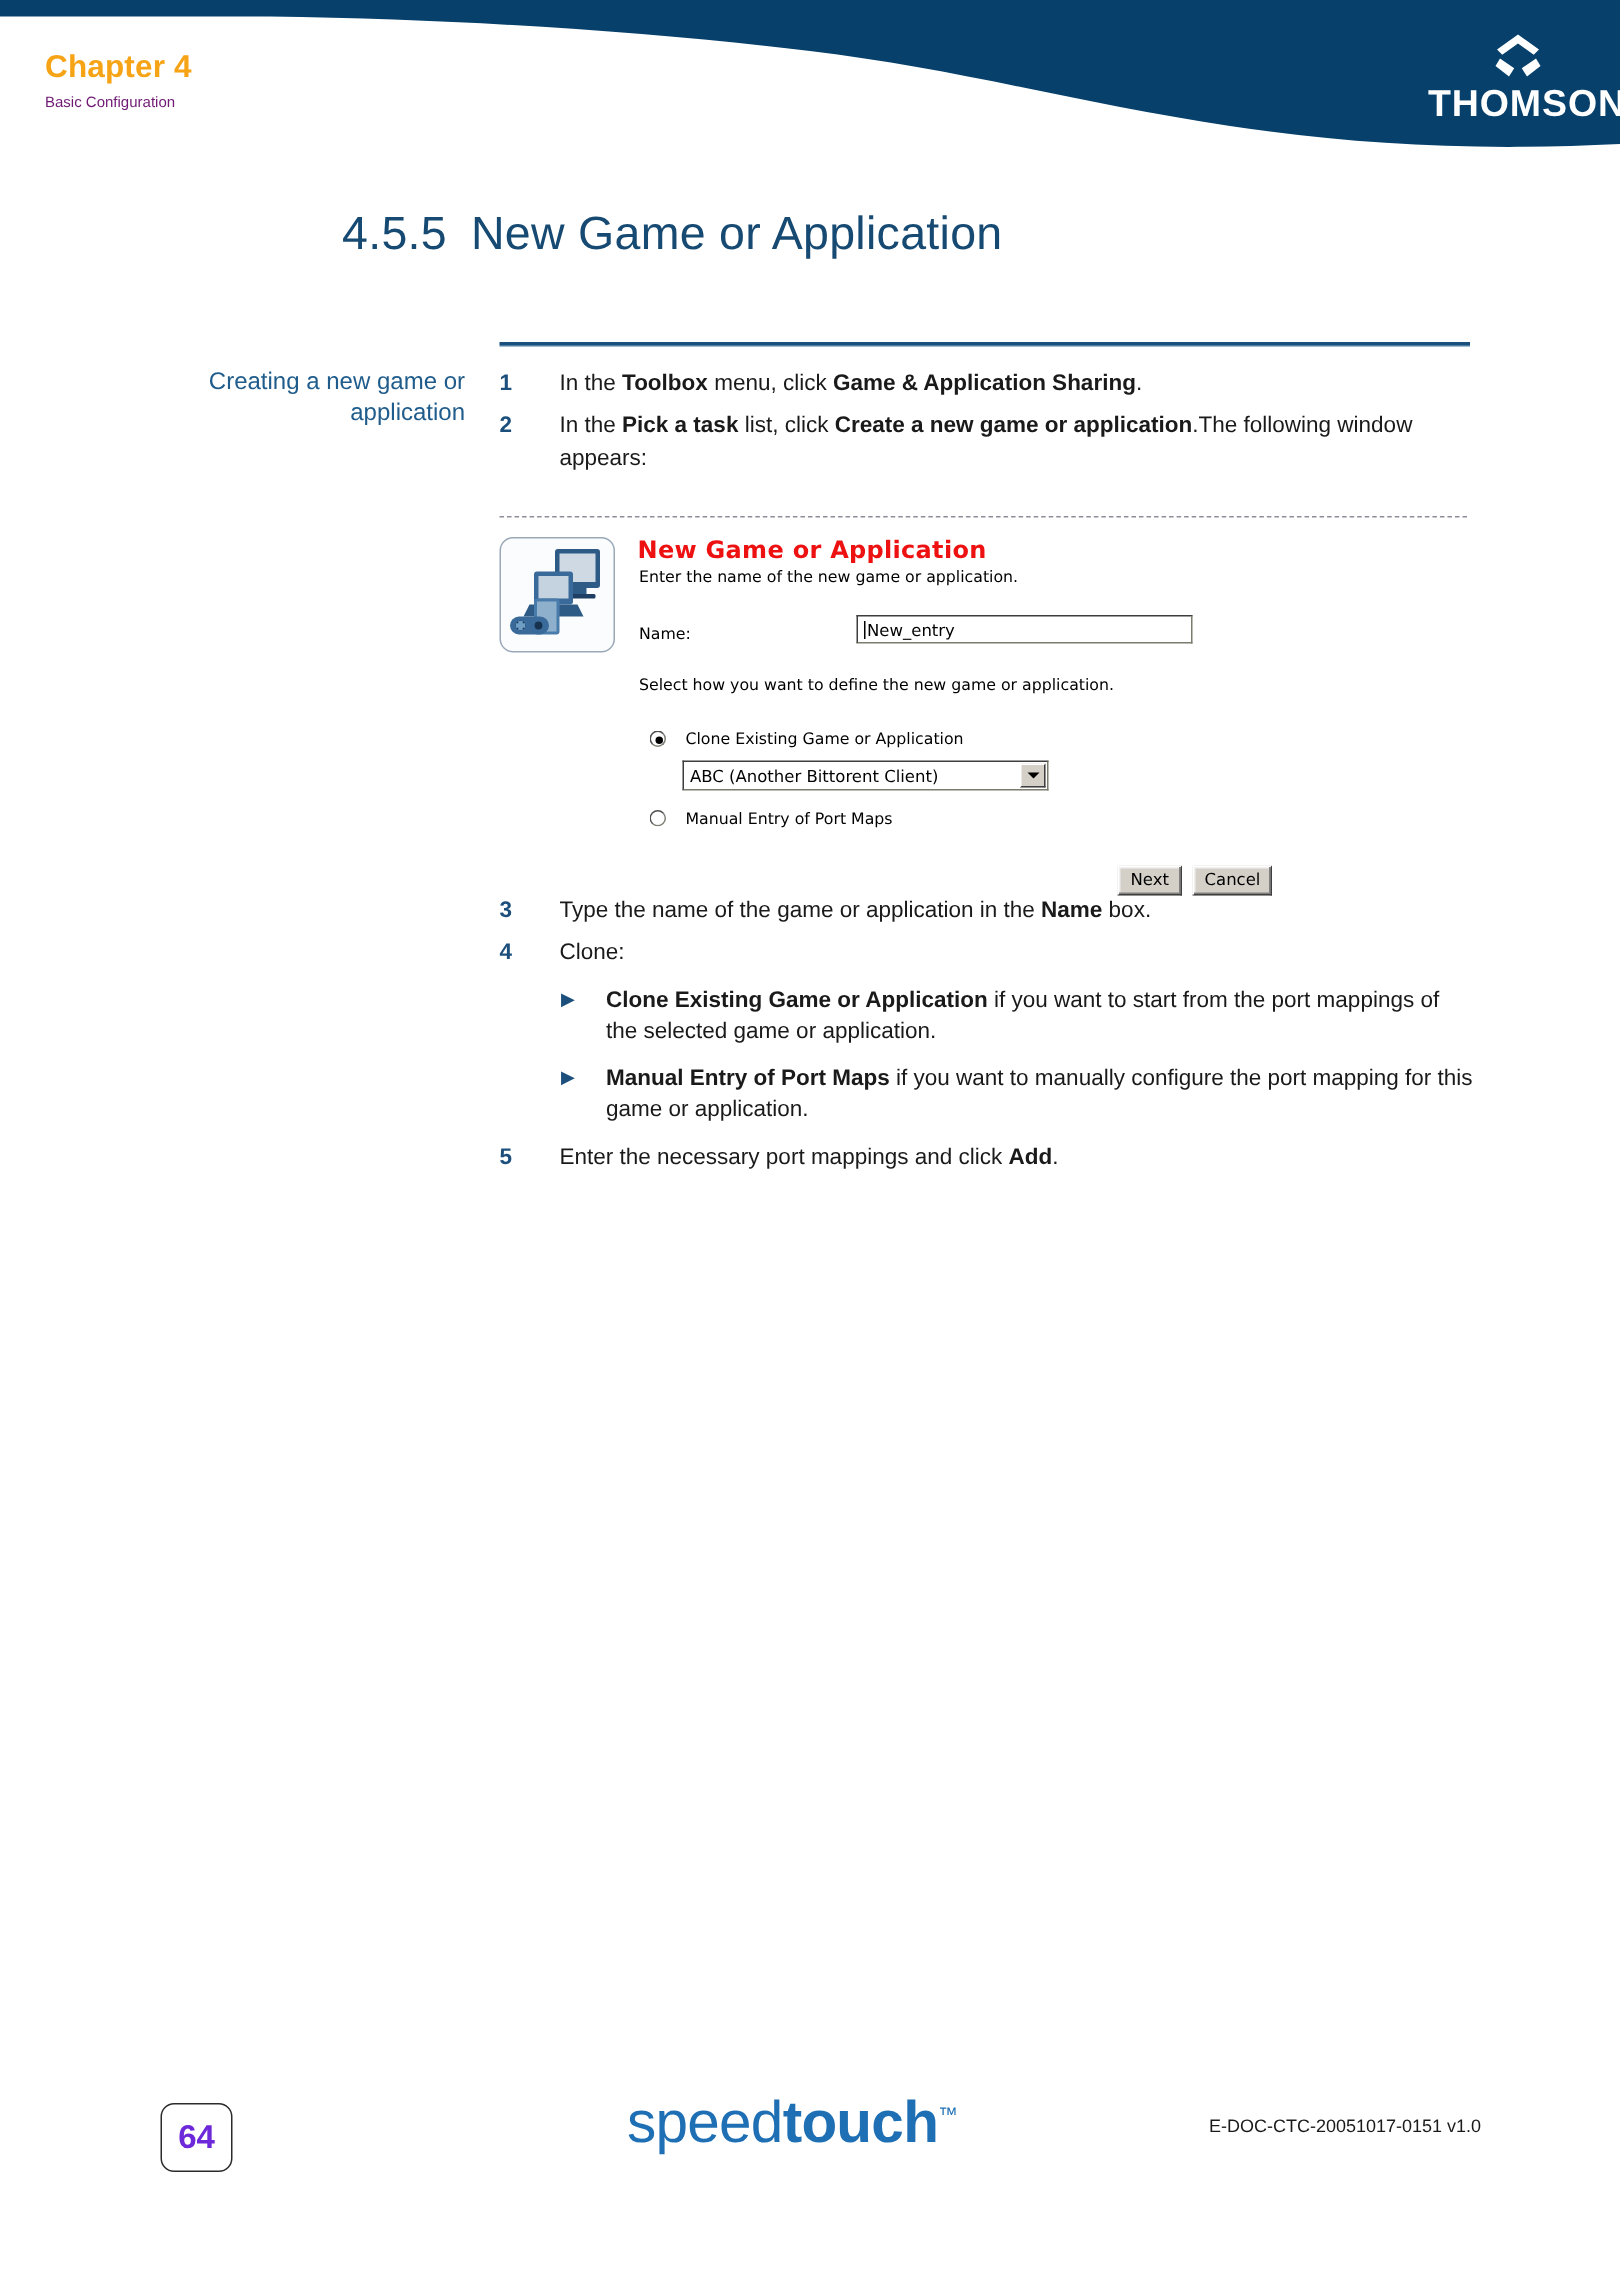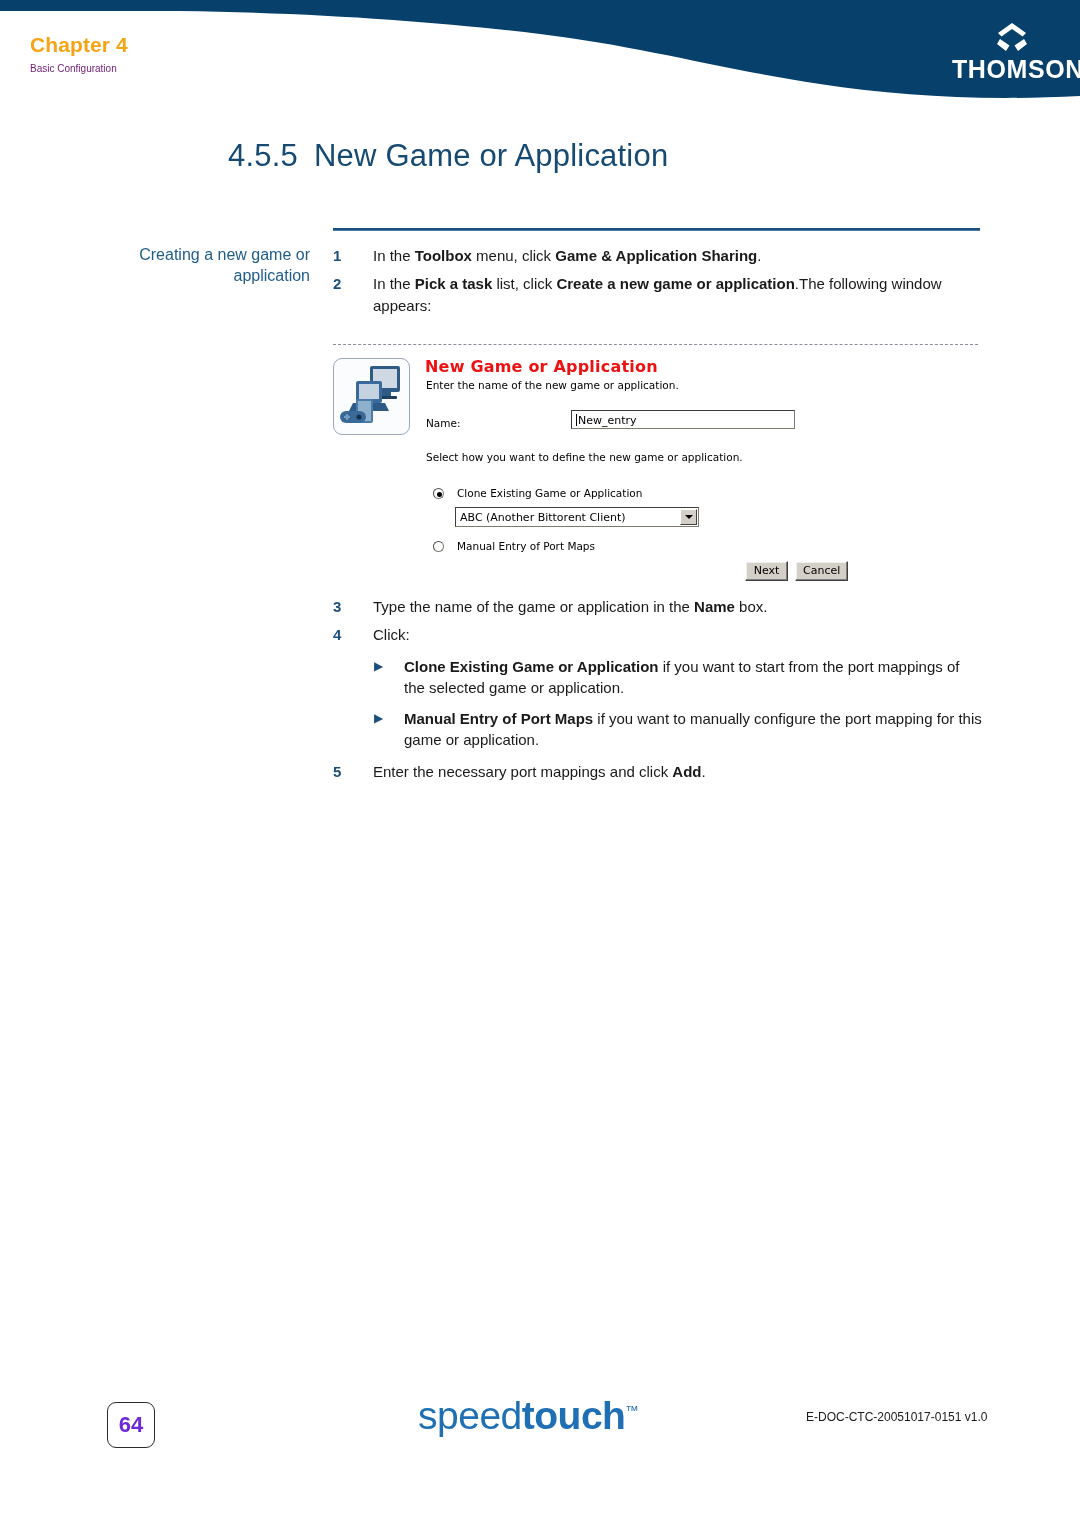--- a/index.html
+++ b/index.html
@@ -247,21 +247,21 @@
     justify-content: center;
   }
   .combo-arrow .tri {
     width: 0; height: 0;
     border-left: 4px solid transparent;
     border-right: 4px solid transparent;
     border-top: 4px solid #000000;
   }
   .dlg-buttons {
     position: absolute;
-    left: 412px; top: 206px;
+    left: 412px; top: 222px;
     display: flex;
     gap: 7px;
   }
   .win-btn {
     background: #d4d0c8;
     border: 1px solid #ffffff;
     border-right-color: #404040;
     border-bottom-color: #404040;
     box-shadow: inset -1px -1px 0 #808080, inset 1px 1px 0 #f0f0f0;
     font-size: 11px;
@@ -444,21 +444,21 @@
 </div>
 
 <div class="body-col2">
   <div id="steps-lower">
       <div class="step">
         <div class="step-num">3</div>
         <div class="step-body"><span>Type the name of the game or application in the </span><span class="b">Name</span><span> box.</span></div>
       </div>
       <div class="step">
         <div class="step-num">4</div>
-        <div class="step-body"><span>Click:</span></div>
+        <div class="step-body"><span>Clone:</span></div>
       </div>
     </div>
   <div id="bullets">
       <div class="bullet-row">
         <div class="bullet-mark">▶</div>
         <div class="bullet-body"><span class="b">Clone Existing Game or Application</span><span> if you want to start from the port mappings of the selected game or application.</span></div>
       </div>
       <div class="bullet-row">
         <div class="bullet-mark">▶</div>
         <div class="bullet-body"><span class="b">Manual Entry of Port Maps</span><span> if you want to manually configure the port mapping for this game or application.</span></div>

